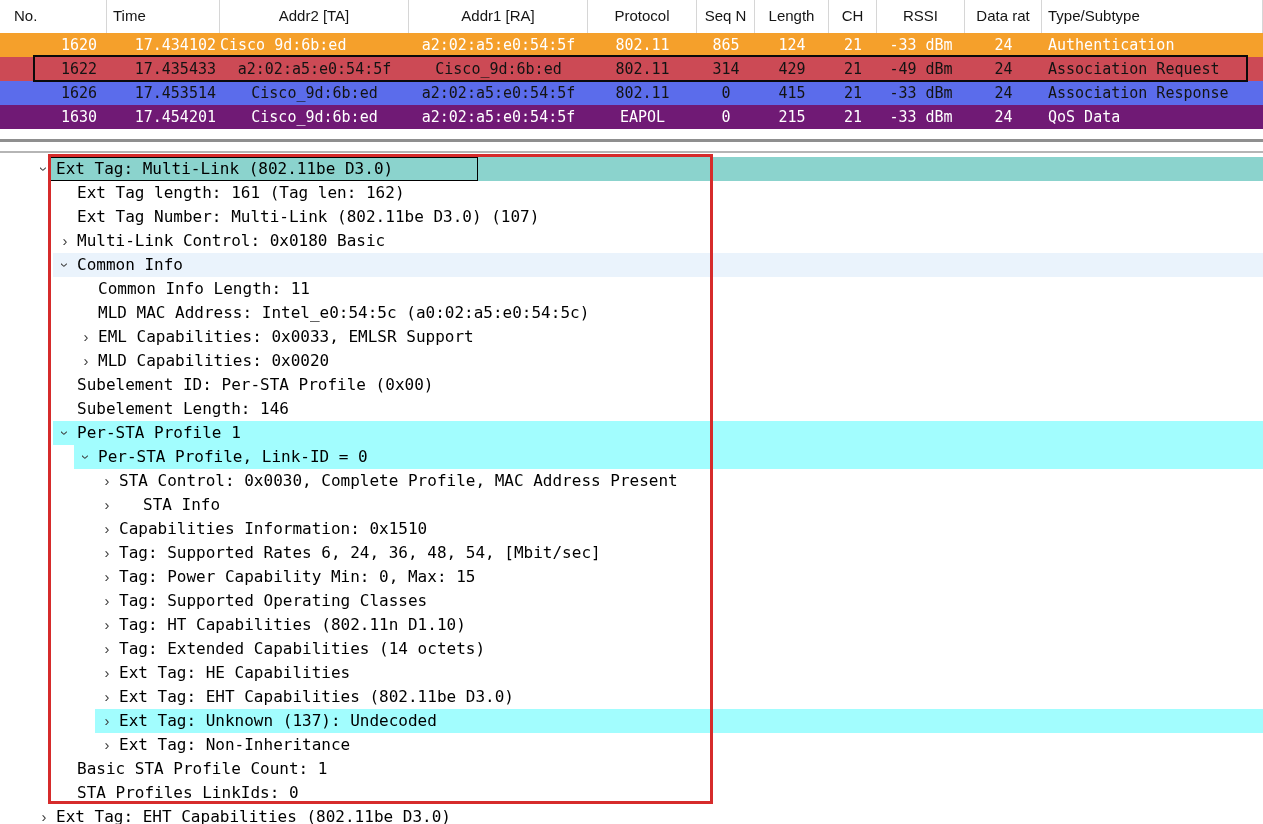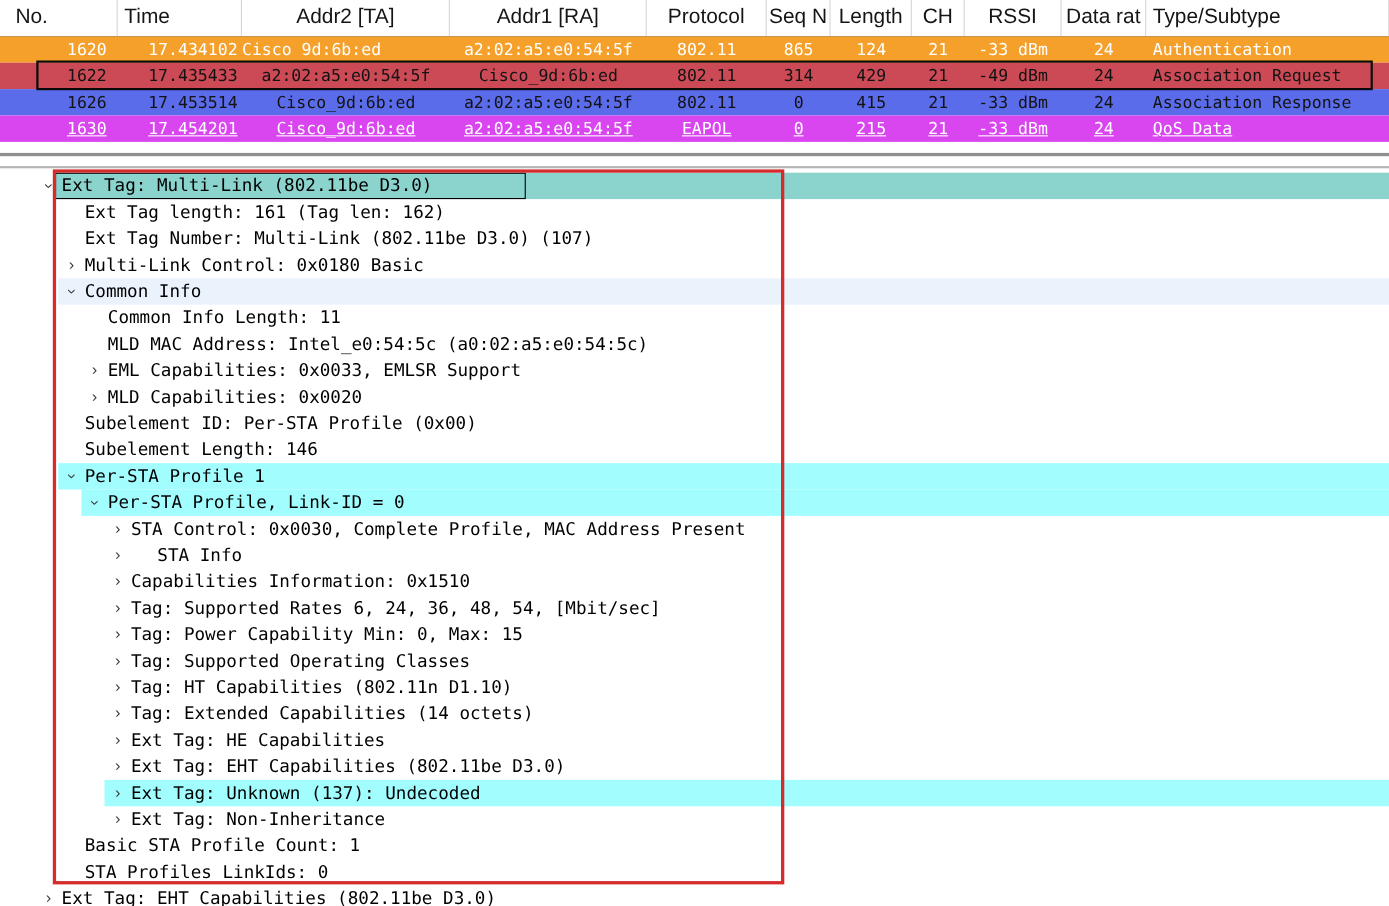--- a/index.html
+++ b/index.html
@@ -2,21 +2,21 @@
 <html><head>
 <meta charset="utf-8">
 <style>
   html,body{margin:0;padding:0;background:#ffffff;}
   .screen{position:relative;width:1263px;height:824px;overflow:hidden;background:#ffffff;
           font-family:"DejaVu Sans Mono",monospace;}
   
   .plist{position:absolute;left:0;top:0;width:1263px;}
   .plist-header{position:absolute;left:0;top:0;height:33px;width:1263px;background:#ffffff;
                 border-bottom:1px solid #0c4a6e;font-family:"Liberation Sans",sans-serif;
-                font-size:19px;color:#151515;display:flex;}
+                font-size:15px;color:#151515;display:flex;}
   .hcell{height:33px;line-height:32px;box-sizing:border-box;border-right:1px solid #d6d6d6;
          overflow:hidden;white-space:nowrap;}
   .prow{position:absolute;left:0;width:1263px;height:24px;display:flex;
         font-size:15px;line-height:24px;}
   .pcell{box-sizing:border-box;overflow:hidden;white-space:nowrap;}
   .sel-box{position:absolute;left:33px;top:55px;width:1215px;height:27px;
            border:2px solid #0a0a0a;box-sizing:border-box;z-index:6;pointer-events:none;}
   
   .split-a{position:absolute;left:0;top:139px;width:1263px;height:3px;background:#8f8f8f;}
   .split-b{position:absolute;left:0;top:151px;width:1263px;height:2px;background:#b5b5b5;}
@@ -86,21 +86,21 @@
           <div class="pcell" style="width: 189px; text-align: center; padding-left: 0px; padding-right: 0px;">Cisco_9d:6b:ed</div>
           <div class="pcell" style="width: 179px; text-align: center; padding-left: 0px; padding-right: 0px;">a2:02:a5:e0:54:5f</div>
           <div class="pcell" style="width: 109px; text-align: center; padding-left: 0px; padding-right: 0px;">802.11</div>
           <div class="pcell" style="width: 58px; text-align: center; padding-left: 0px; padding-right: 0px;">0</div>
           <div class="pcell" style="width: 74px; text-align: center; padding-left: 0px; padding-right: 0px;">415</div>
           <div class="pcell" style="width: 48px; text-align: center; padding-left: 0px; padding-right: 0px;">21</div>
           <div class="pcell" style="width: 88px; text-align: center; padding-left: 0px; padding-right: 0px;">-33 dBm</div>
           <div class="pcell" style="width: 77px; text-align: center; padding-left: 0px; padding-right: 0px;">24</div>
           <div class="pcell" style="width: 221px; text-align: left; padding-left: 6px; padding-right: 0px;">Association Response</div>
         </div>
-        <div class="prow" style="top: 105px; background: #d946ef; color: rgb(255, 255, 255); text-decoration: underline;">
+        <div class="prow" style="top: 105px; background: #701a75; color: rgb(255, 255, 255);">
           <div class="pcell" style="width: 107px; text-align: right; padding-left: 0px; padding-right: 10px;">1630</div>
           <div class="pcell" style="width: 113px; text-align: right; padding-left: 6px; padding-right: 4px;">17.454201</div>
           <div class="pcell" style="width: 189px; text-align: center; padding-left: 0px; padding-right: 0px;">Cisco_9d:6b:ed</div>
           <div class="pcell" style="width: 179px; text-align: center; padding-left: 0px; padding-right: 0px;">a2:02:a5:e0:54:5f</div>
           <div class="pcell" style="width: 109px; text-align: center; padding-left: 0px; padding-right: 0px;">EAPOL</div>
           <div class="pcell" style="width: 58px; text-align: center; padding-left: 0px; padding-right: 0px;">0</div>
           <div class="pcell" style="width: 74px; text-align: center; padding-left: 0px; padding-right: 0px;">215</div>
           <div class="pcell" style="width: 48px; text-align: center; padding-left: 0px; padding-right: 0px;">21</div>
           <div class="pcell" style="width: 88px; text-align: center; padding-left: 0px; padding-right: 0px;">-33 dBm</div>
           <div class="pcell" style="width: 77px; text-align: center; padding-left: 0px; padding-right: 0px;">24</div>

